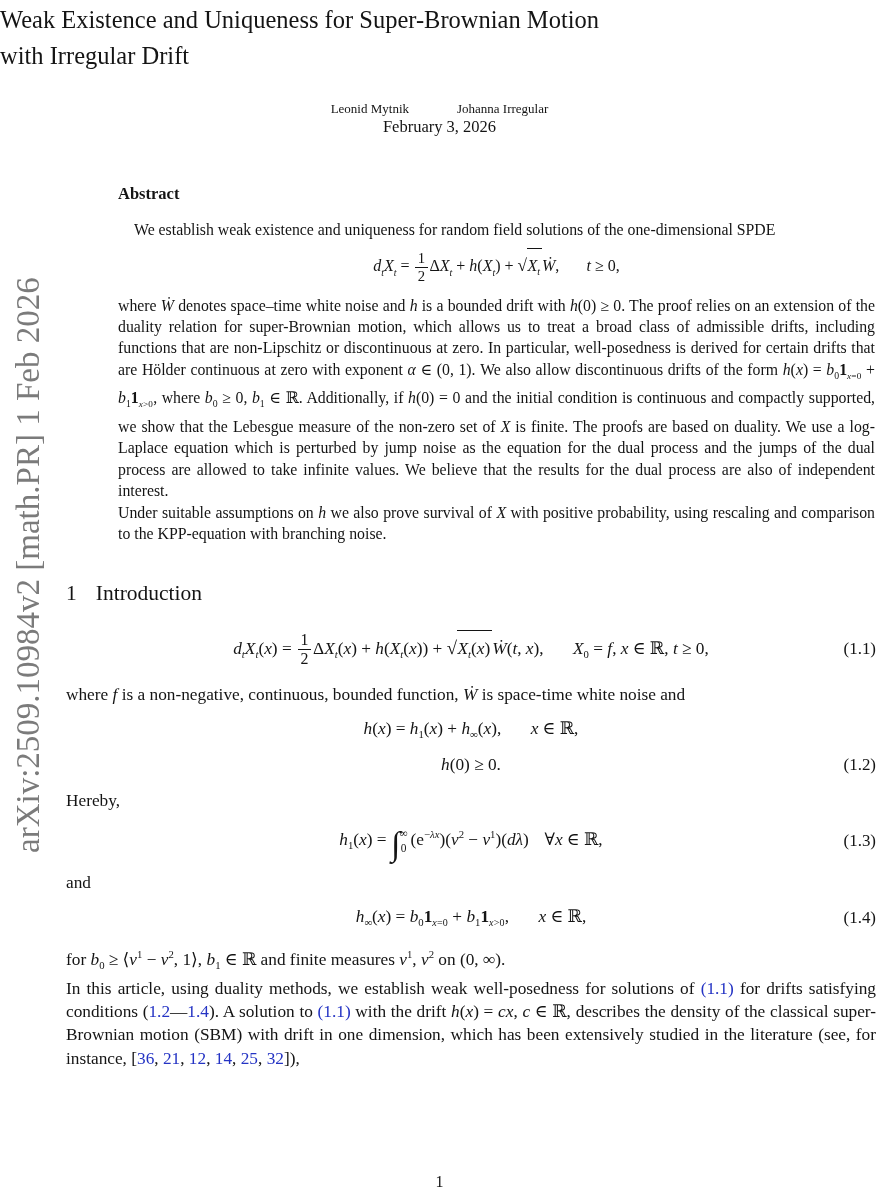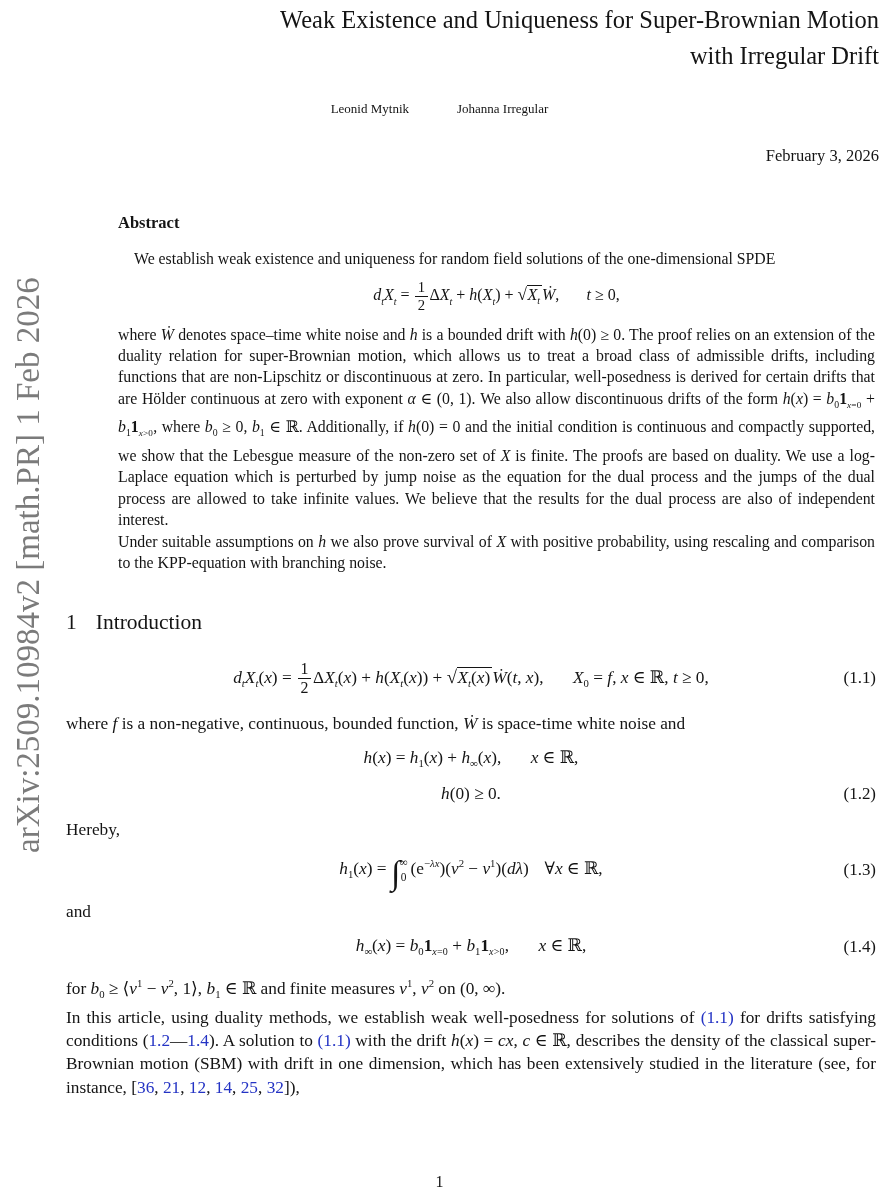--- a/index.html
+++ b/index.html
@@ -2,23 +2,23 @@
 <html><head>
 <meta charset="utf-8">
 <style>
   *{box-sizing:border-box}
   html,body{margin:0;padding:0;background:#ffffff}
   .page{position:relative;width:879px;height:1200px;margin:0 auto;background:#fff;
         color:#141414;font-family:"Liberation Serif","DejaVu Serif",serif;overflow:hidden;
         --link:#2433c4;--wm:#7b7b7b}
   .watermark{position:absolute;left:10px;top:853px;transform-origin:0 0;
         transform:rotate(-90deg);font-size:33px;color:var(--wm);white-space:nowrap}
-  .title{padding-top:2px;text-align:right;font-size:24.5px;line-height:36px}
+  .title{padding-top:2px;text-align:left;font-size:24.5px;line-height:36px}
   .authors{display:flex;justify-content:center;gap:48px;margin-top:27px;font-size:13px}
-  .date{text-align:right;margin-top:29px;font-size:16.5px}
+  .date{text-align:center;font-size:16.5px}
   .abstract{margin:46px 0 0 118px;width:757px;font-size:15.8px;line-height:21.4px}
   .abs-head{text-align:left;font-weight:bold;font-size:16.5px;margin-bottom:15px}
   .abstract p{margin:0;text-align:justify}
   p.indent{text-indent:16px}
   .body{margin:0 0 0 66px;width:810px;font-size:17.3px;line-height:23.2px}
   .body p{margin:0;text-align:justify}
   .sec{font-size:21.5px;font-weight:normal;margin:38px 0 25px}
   .sec .num{margin-right:19px}
   .eq{position:relative;text-align:center}
   .abstract .eq{font-size:16px;margin:9px 0 10px;line-height:1.2}
@@ -27,21 +27,21 @@
   .eqno{position:absolute;right:0;top:50%;transform:translateY(-50%);font-size:.98em;color:#141414}
   .pageno{position:absolute;bottom:9px;left:0;width:100%;text-align:center;font-size:16px}
   
   i{font-family:"Liberation Serif","DejaVu Serif",serif}
   sub,sup{font-size:.62em}
   sub.cn{font-size:.58em;letter-spacing:.2px}
   .frac{display:inline-block;vertical-align:-0.6em;text-align:center;margin:0 .1em}
   .frac .fn,.frac .fd{display:block;font-size:.92em;line-height:1.15;padding:0 .18em}
   .frac .fd{border-top:1px solid currentColor}
   .sq{font-size:1.08em}
-  .rad{border-top:1px solid currentColor;padding:0 .12em 0 .03em}
+  .rad{border-top:1px solid currentColor;padding:8px .12em 0 .03em}
   .int{font-size:1.95em;font-style:normal;vertical-align:-0.3em;line-height:0}
   .lims{display:inline-flex;flex-direction:column;justify-content:space-between;height:2.55em;
         vertical-align:middle;font-size:.66em;line-height:1;padding:.15em 0;margin:0 .25em 0 -0.05em}
   .bb{font-weight:bold}
   .qd{display:inline-block;width:1.7em}
   .qs{display:inline-block;width:.9em}
   .lk{color:var(--link)}
 </style>
 </head>
 <body>

